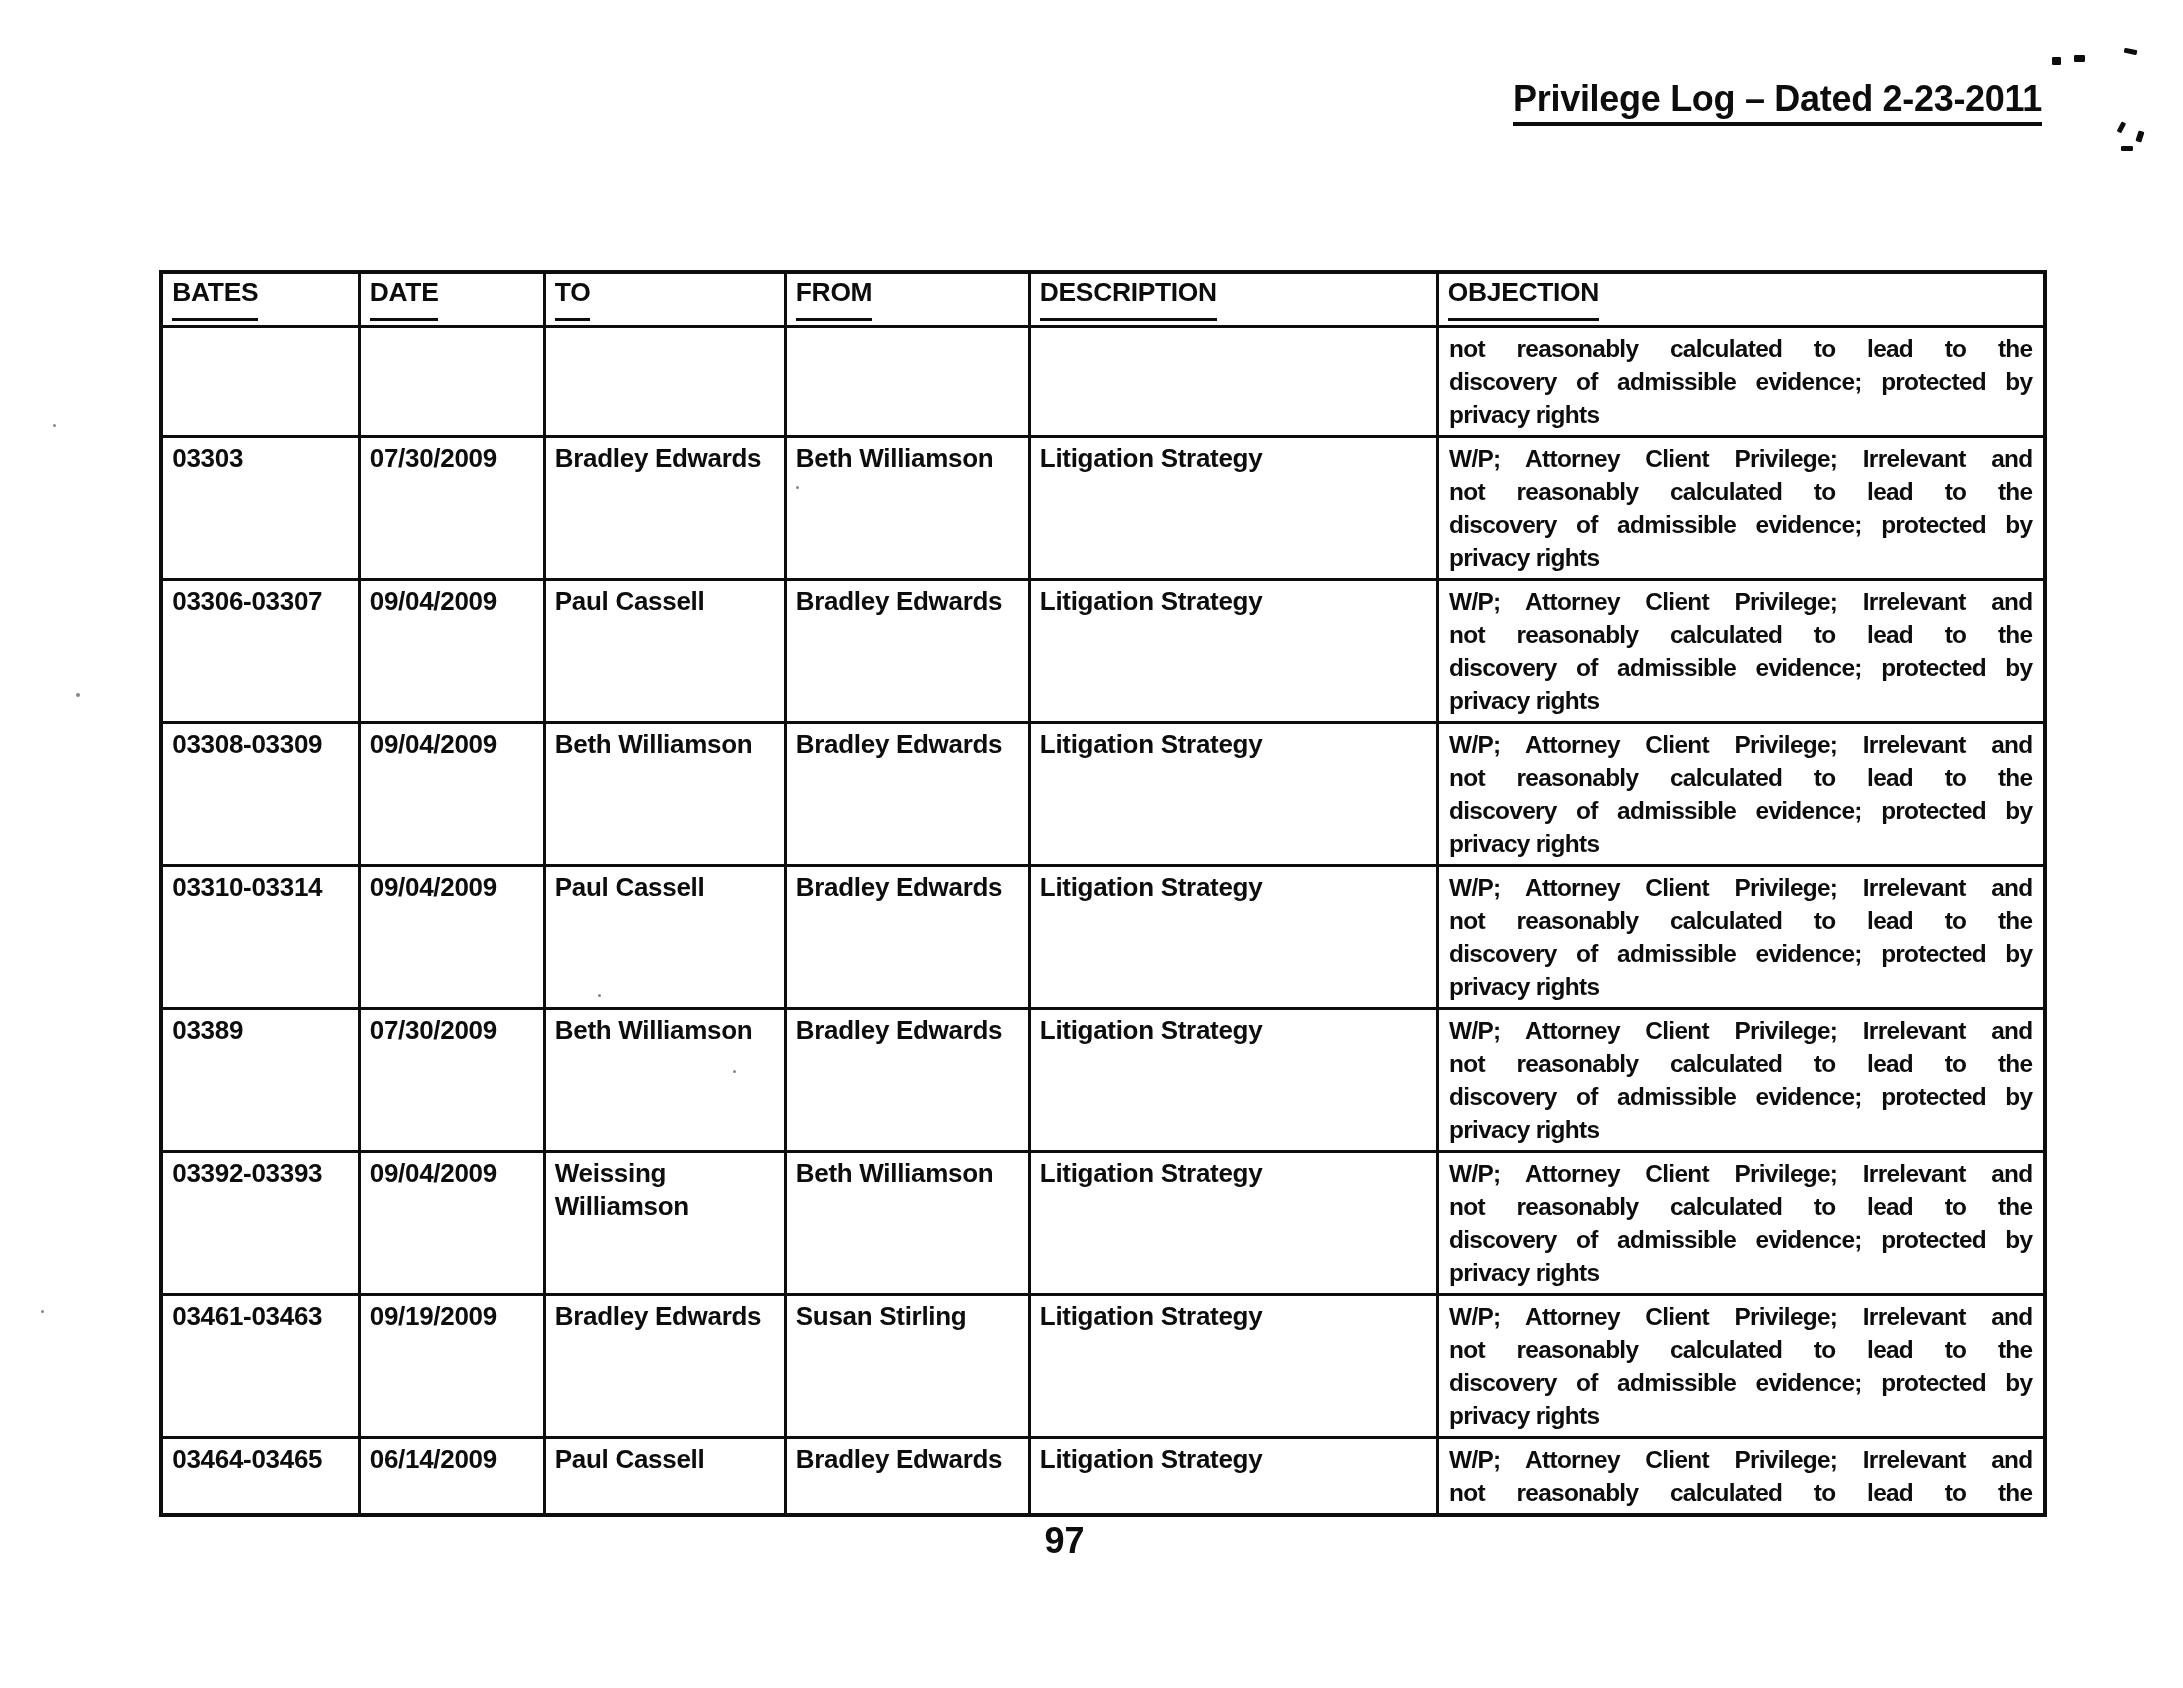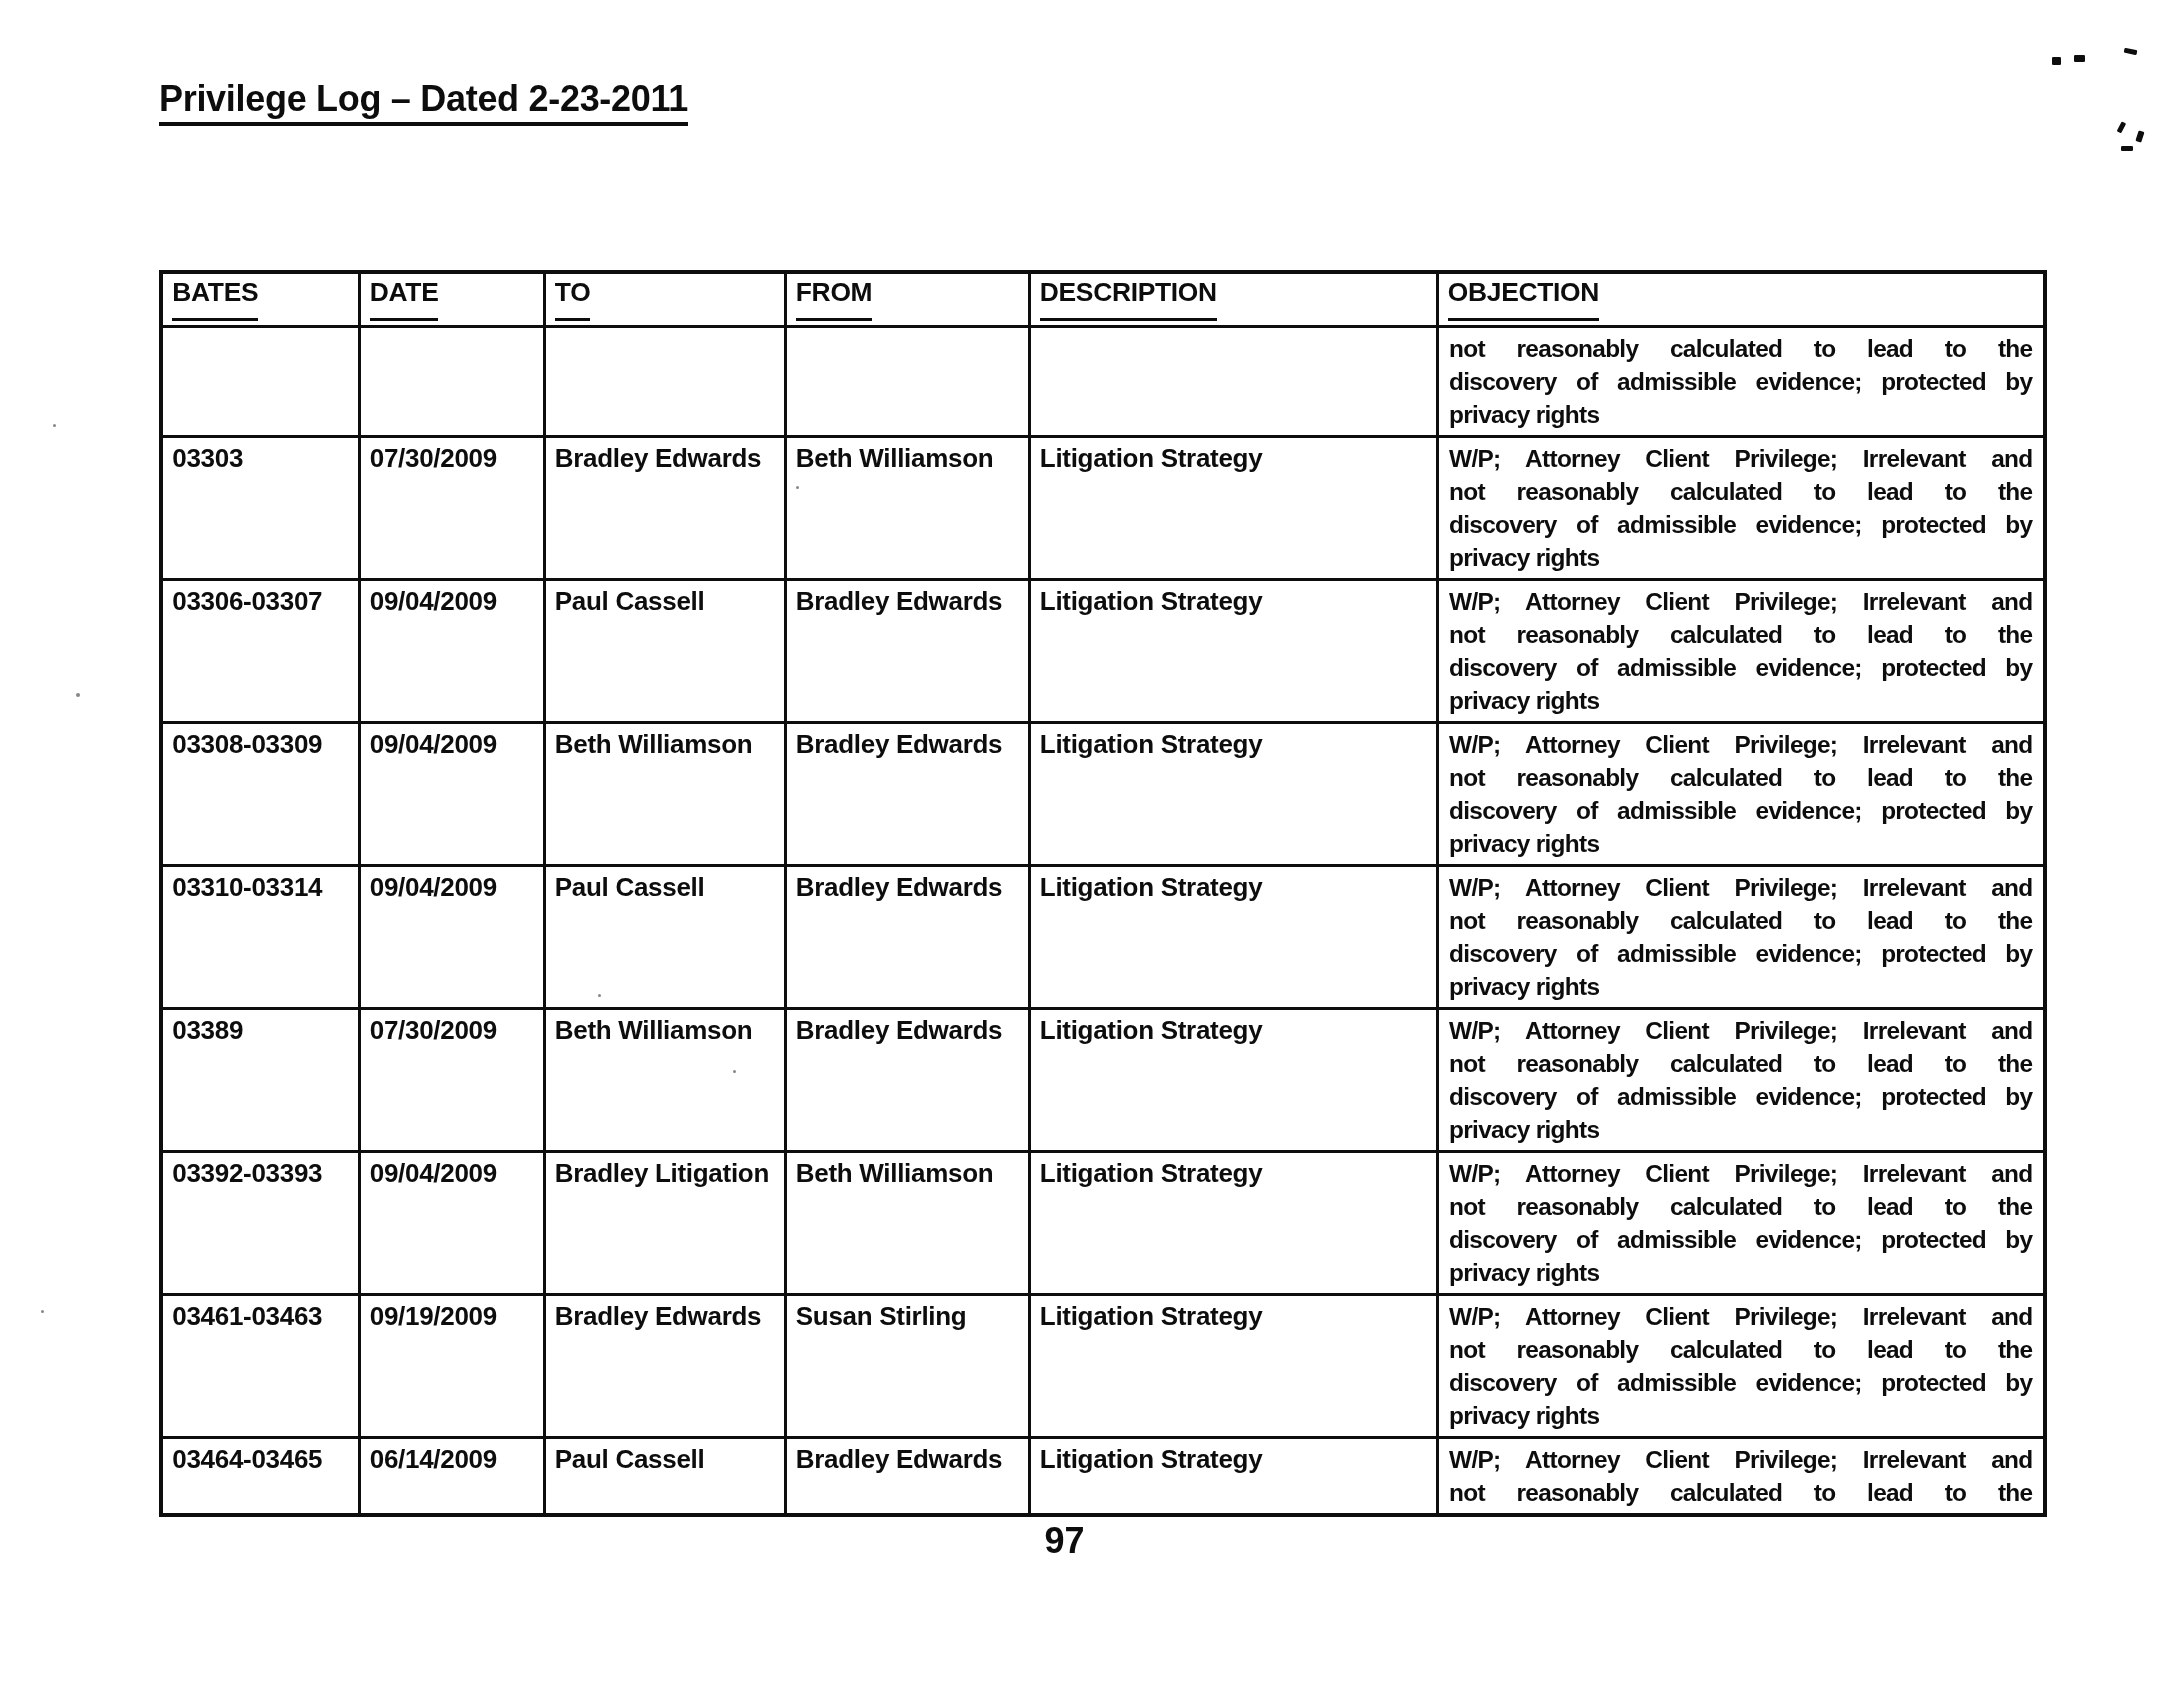--- a/index.html
+++ b/index.html
@@ -4,21 +4,21 @@
 <style>
   html,body{margin:0;padding:0;}
   body{
     width:2183px;height:1688px;position:relative;
     background:#ffffff;color:#0d0d0d;
     font-family:"Liberation Sans", sans-serif;
     overflow:hidden;
   }
   .title-block{
     position:absolute;left:159px;top:78px;width:1883px;
-    text-align:left;font-weight:bold;
+    text-align:right;font-weight:bold;
   }
   .title-line{
     display:inline-block;
     font-size:36px;line-height:41px;
     border-bottom:4px solid #0d0d0d;
     padding-bottom:2.6px;margin-bottom:5.3px;
     letter-spacing:-0.3px;
   }
   table.plog{
     position:absolute;left:159px;top:270px;width:1883px;
@@ -158,21 +158,21 @@
         <td class="objection">
           <div class="oline just">W/P; Attorney Client Privilege; Irrelevant and</div>
           <div class="oline just">not reasonably calculated to lead to the</div>
           <div class="oline just">discovery of admissible evidence; protected by</div>
           <div class="oline">privacy rights</div>
         </td>
       </tr>
       <tr>
         <td>03392-03393</td>
         <td>09/04/2009</td>
-        <td>Bradley Litigation</td>
+        <td>Weissing Williamson</td>
         <td>Beth Williamson</td>
         <td>Litigation Strategy</td>
         <td class="objection">
           <div class="oline just">W/P; Attorney Client Privilege; Irrelevant and</div>
           <div class="oline just">not reasonably calculated to lead to the</div>
           <div class="oline just">discovery of admissible evidence; protected by</div>
           <div class="oline">privacy rights</div>
         </td>
       </tr>
       <tr>

